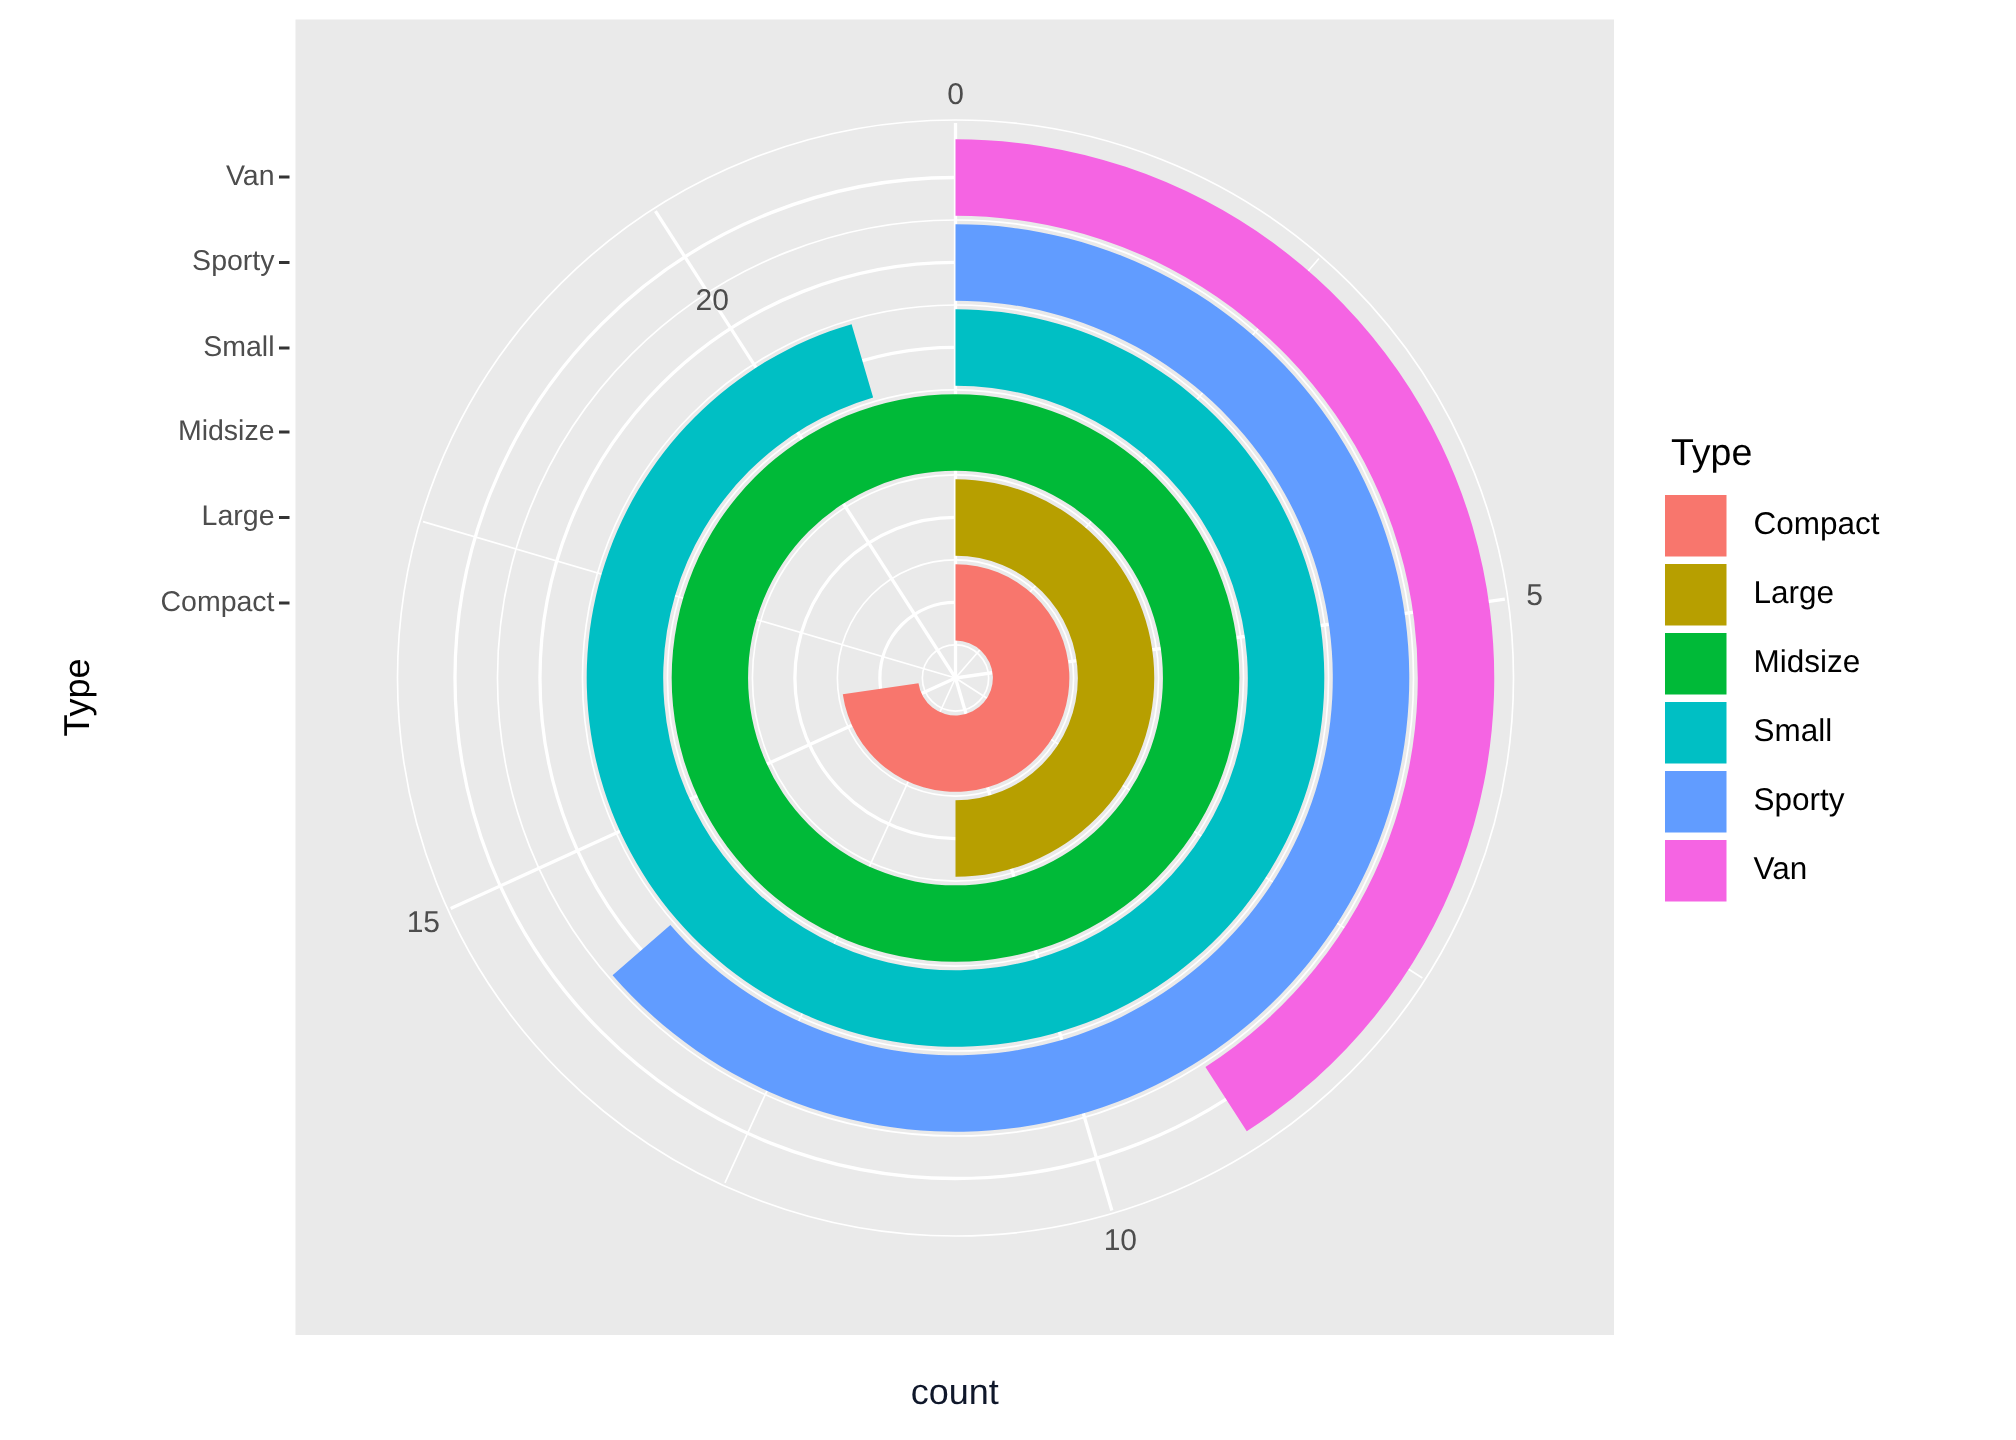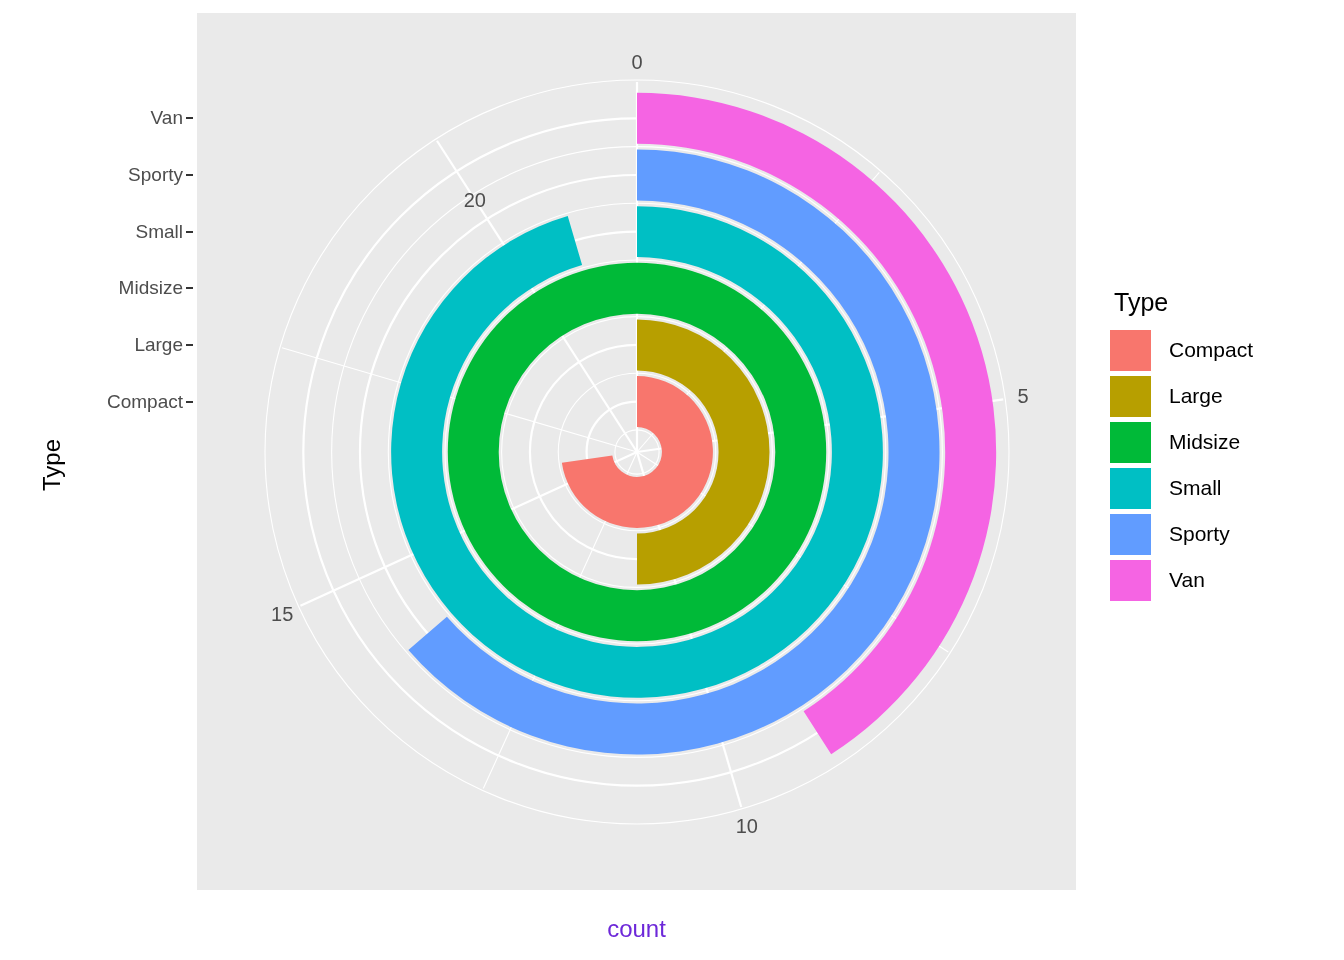--- a/index.html
+++ b/index.html
@@ -68,21 +68,21 @@
     white-space: nowrap;
   }
   
   #x-axis-title {
     position: absolute;
     left: 197px;
     top: 915px;
     width: 879px;
     text-align: center;
     font-size: 24px;
-    color: #6d28d9;
+    color: #0f172a;
   }
   
   #legend {
     position: absolute;
     left: 1110px;
     top: 290px;
     width: 220px;
   }
   #legend-title {
     font-size: 25px;

